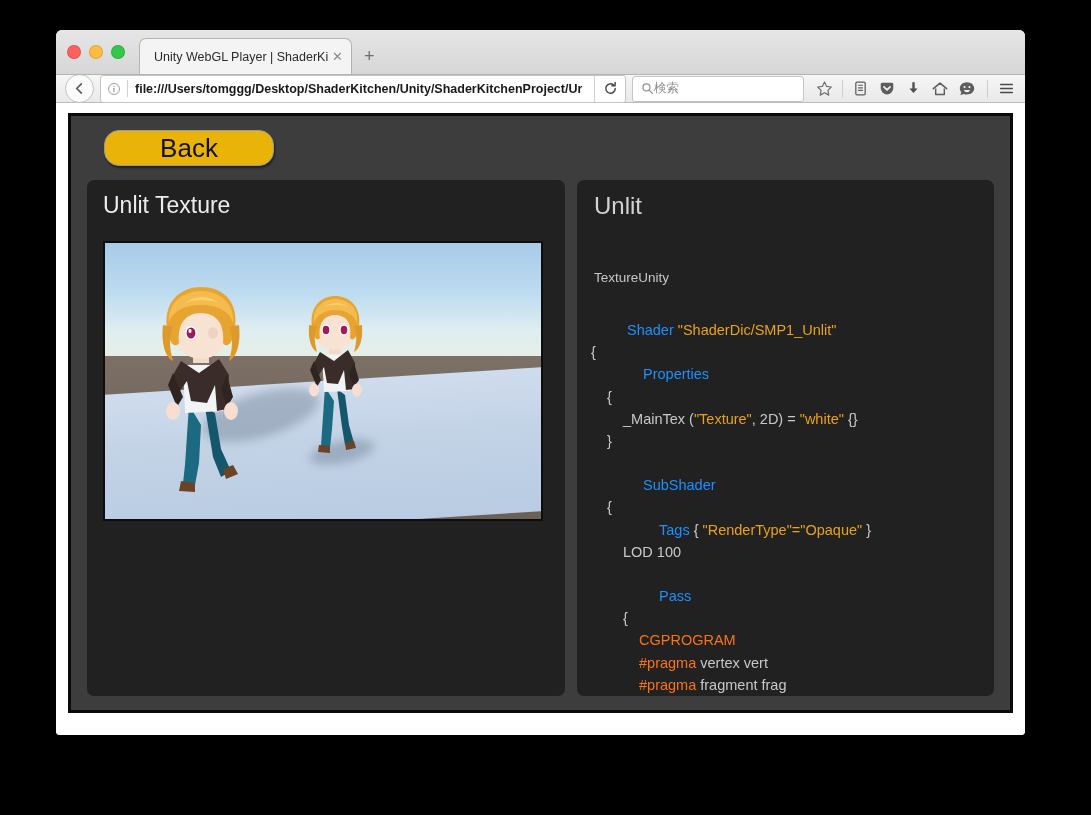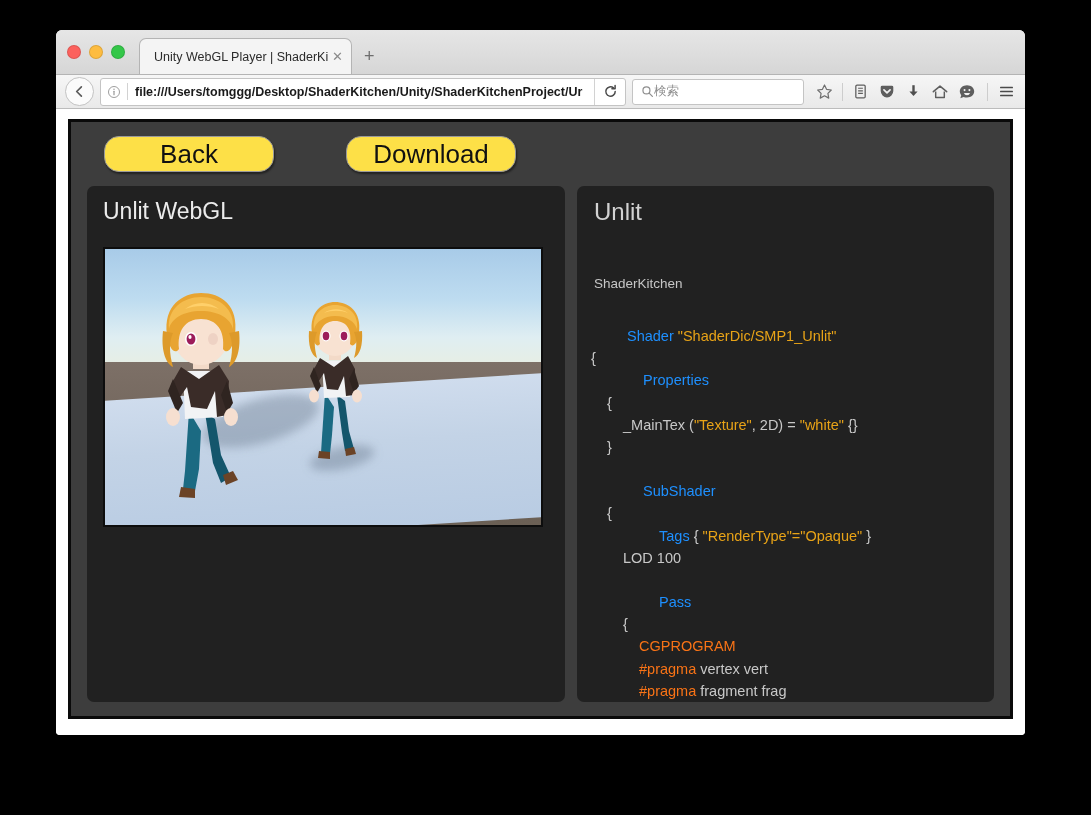--- a/index.html
+++ b/index.html
@@ -85,21 +85,21 @@
     top: 17px;
     font-size: 18px;
     color: #6d6d6d;
     line-height: 1;
     cursor: pointer;
     font-weight: 300;
   }
 
   
   #nav-toolbar {
-    height: 34px;
+    height: 28px;
     background: linear-gradient(#f6f6f6, #e9e9e9);
     border-bottom: 1px solid #bcbcbc;
     display: flex;
     align-items: center;
     padding: 8px 9px;
     box-sizing: border-box;
     flex: 0 0 auto;
     gap: 6px;
   }
   #back-button {
@@ -193,21 +193,21 @@
 
   #unity-toolbar {
     display: flex;
     gap: 72px;
     margin-bottom: 14px;
     padding-left: 17px;
   }
   .unity-button {
     width: 170px;
     height: 36px;
-    background: #fde047;
+    background: #eab308;
     border: 1px solid #9a9a9a;
     border-radius: 15px;
     box-shadow: 1px 2px 2px rgba(0,0,0,0.45);
     display: flex;
     align-items: center;
     justify-content: center;
     font-size: 26px;
     color: #111;
     cursor: pointer;
     box-sizing: border-box;
@@ -413,27 +413,26 @@
       </div>
 
     </div>
   </div>
 
   <div id="page-content">
     <div id="unity-canvas">
 
       <div id="unity-toolbar">
         <div class="unity-button">Back</div>
-        <div class="unity-button">Download</div>
       </div>
 
       <div id="unity-body">
 
         <div id="preview-panel">
-          <div id="preview-title">Unlit WebGL</div>
+          <div id="preview-title">Unlit Texture</div>
 
           <div id="preview-viewport">
             <div class="sky"></div>
             <div class="far-ground"></div>
             <div class="near-ground"></div>
 
             <div class="shadow-blob" style="left:96px; top:150px; width:120px; height:44px; transform:rotate(-16deg);"></div>
             <div class="shadow-blob" style="left:204px; top:198px; width:66px; height:22px; transform:rotate(-12deg);"></div>
 
             <svg class="char" style="left:38px; top:42px;" width="120" height="220" viewBox="0 0 120 220">
@@ -488,21 +487,21 @@
               <path d="M19 28 C17 13 28 4 40 4 C53 4 64 13 62 28 C60 21 52 15 40 15 C29 15 21 21 19 28 Z" fill="#f4bc4e"></path>
               <path d="M14 30 C13 44 16 54 22 57 C19 46 19 38 22 31 Z" fill="#dd9a2a"></path>
               <path d="M67 30 C68 44 65 54 59 57 C62 46 62 38 59 31 Z" fill="#dd9a2a"></path>
               <path d="M29 12 C36 7 46 7 53 12 C46 9 36 9 29 12 Z" fill="#ffd06a"></path>
             </svg>
           </div>
         </div>
 
         <div id="code-panel">
           <div id="code-title">Unlit</div>
-          <div id="code-subtitle">ShaderKitchen</div>
+          <div id="code-subtitle">TextureUnity</div>
           <div id="code-block"><div style="padding-left: 0px;"><span class="kw">Shader </span><span class="str">"ShaderDic/SMP1_Unlit"</span></div><div style="padding-left: 0px;"><span class="pln">{</span></div><div style="padding-left: 16px;"><span class="kw">Properties</span></div><div style="padding-left: 16px;"><span class="pln">{</span></div><div style="padding-left: 32px;"><span class="pln">_MainTex (</span><span class="str">"Texture"</span><span class="pln">, 2D) = </span><span class="str">"white"</span><span class="pln"> {}</span></div><div style="padding-left: 16px;"><span class="pln">}</span></div><div style="padding-left: 0px;">&nbsp;</div><div style="padding-left: 16px;"><span class="kw">SubShader</span></div><div style="padding-left: 16px;"><span class="pln">{</span></div><div style="padding-left: 32px;"><span class="kw">Tags</span><span class="pln"> { </span><span class="str">"RenderType"="Opaque"</span><span class="pln"> }</span></div><div style="padding-left: 32px;"><span class="pln">LOD 100</span></div><div style="padding-left: 0px;">&nbsp;</div><div style="padding-left: 32px;"><span class="kw">Pass</span></div><div style="padding-left: 32px;"><span class="pln">{</span></div><div style="padding-left: 48px;"><span class="pre">CGPROGRAM</span></div><div style="padding-left: 48px;"><span class="pre">#pragma</span><span class="pln"> vertex vert</span></div><div style="padding-left: 48px;"><span class="pre">#pragma</span><span class="pln"> fragment frag</span></div></div>
         </div>
 
       </div>
     </div>
   </div>
 
 </div>
 
 </body></html>

